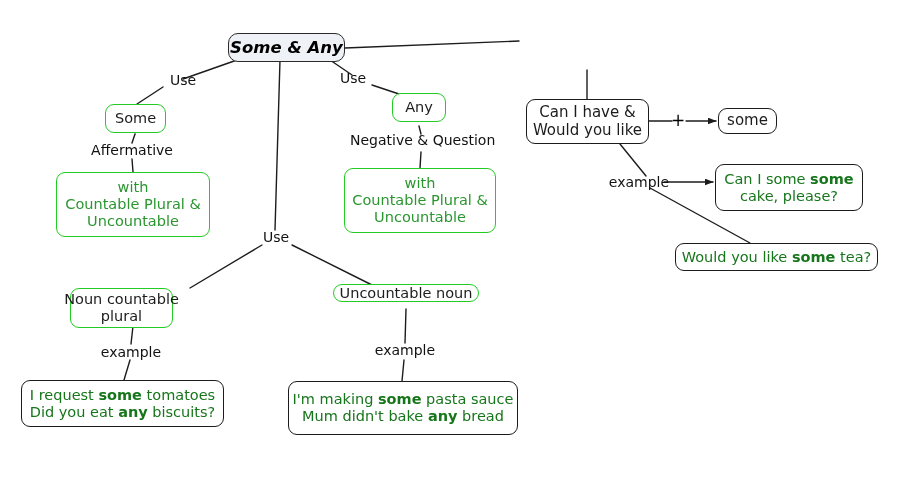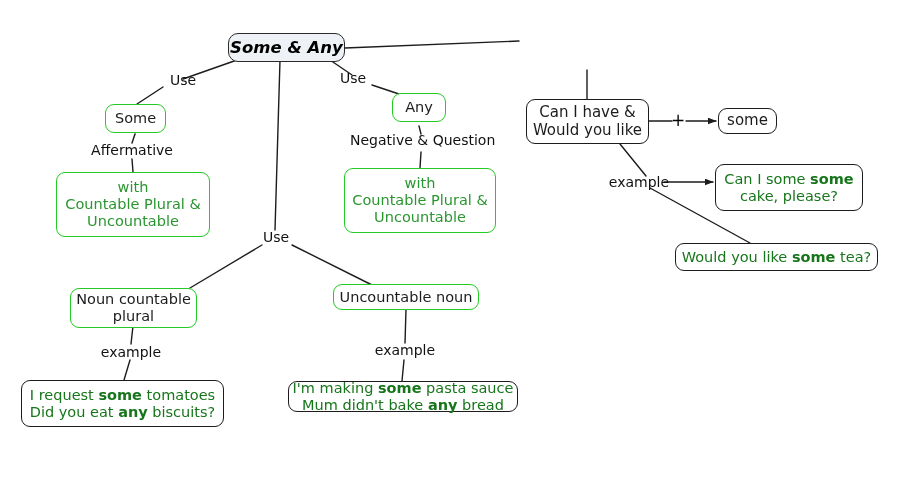--- a/index.html
+++ b/index.html
@@ -155,43 +155,43 @@
   <div class="node greenbox-black" style="left:392px; top:93px; width:54px; height:29px;">
     <span>Any</span>
   </div>
 
   <div class="node greenbox" style="left:344px; top:168px; width:152px; height:65px;">
     <span>with
 Countable Plural &amp;
 Uncountable</span>
   </div>
 
-  <div class="node greenbox-black" style="left:70px; top:288px; width:127px; height:40px;">
+  <div class="node greenbox-black" style="left:70px; top:288px; width:103px; height:40px;">
     <span>Noun countable
 plural</span>
   </div>
 
-  <div class="node greenbox-black" style="left:333px; top:284px; width:146px; height:26px;">
+  <div class="node greenbox-black" style="left:333px; top:284px; width:146px; height:18px;">
     <span>Uncountable noun</span>
   </div>
 
   <div class="node blackbox" style="left:526px; top:99px; width:123px; height:45px;">
     <span>Can I have &amp;
 Would you like</span>
   </div>
 
   <div class="node blackbox" style="left:718px; top:108px; width:59px; height:26px;">
     <span>some</span>
   </div>
 
   <div class="node examplebox" style="left:21px; top:380px; width:203px; height:47px;">
     <span><span>I request </span><b>some</b><span> tomatoes</span><br><span>Did you eat </span><b>any</b><span> biscuits?</span></span>
   </div>
 
-  <div class="node examplebox" style="left:288px; top:381px; width:230px; height:31px;">
+  <div class="node examplebox" style="left:288px; top:381px; width:230px; height:54px;">
     <span><span>I'm making </span><b>some</b><span> pasta sauce</span><br><span>Mum didn't bake </span><b>any</b><span> bread</span></span>
   </div>
 
   <div class="node examplebox" style="left:715px; top:164px; width:148px; height:47px;">
     <span><span>Can I some </span><b>some</b><br><span>cake, please?</span></span>
   </div>
 
   <div class="node examplebox" style="left:675px; top:243px; width:203px; height:28px;">
     <span><span>Would you like </span><b>some</b><span> tea?</span></span>
   </div>

